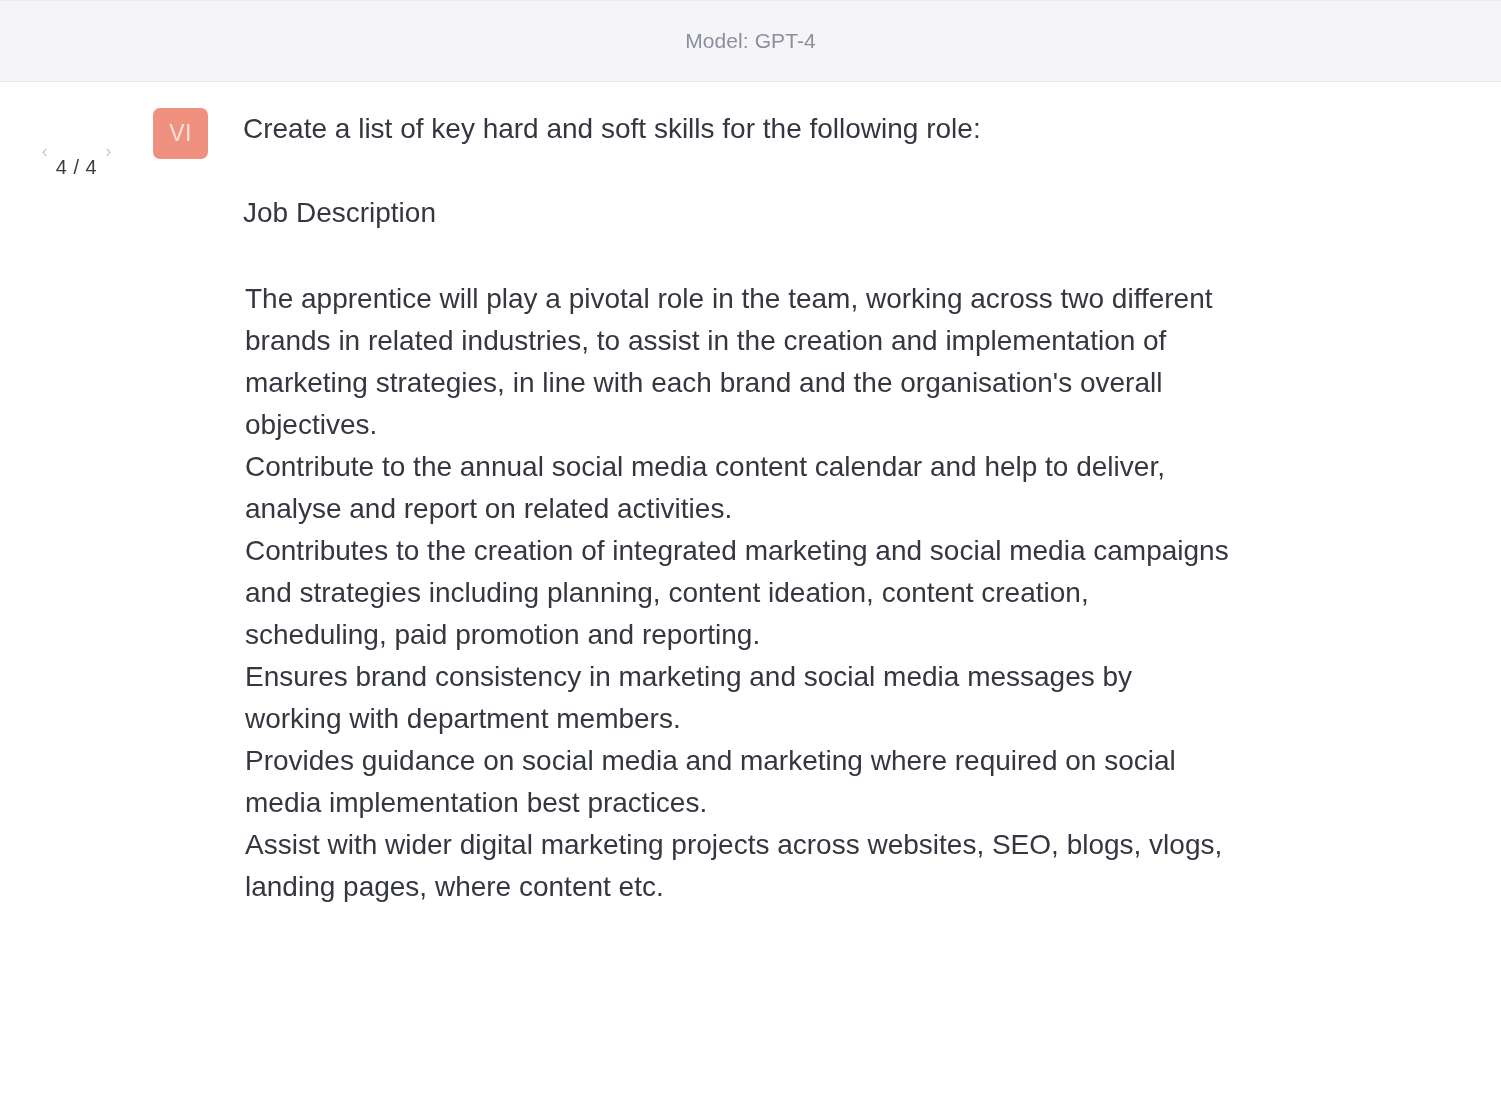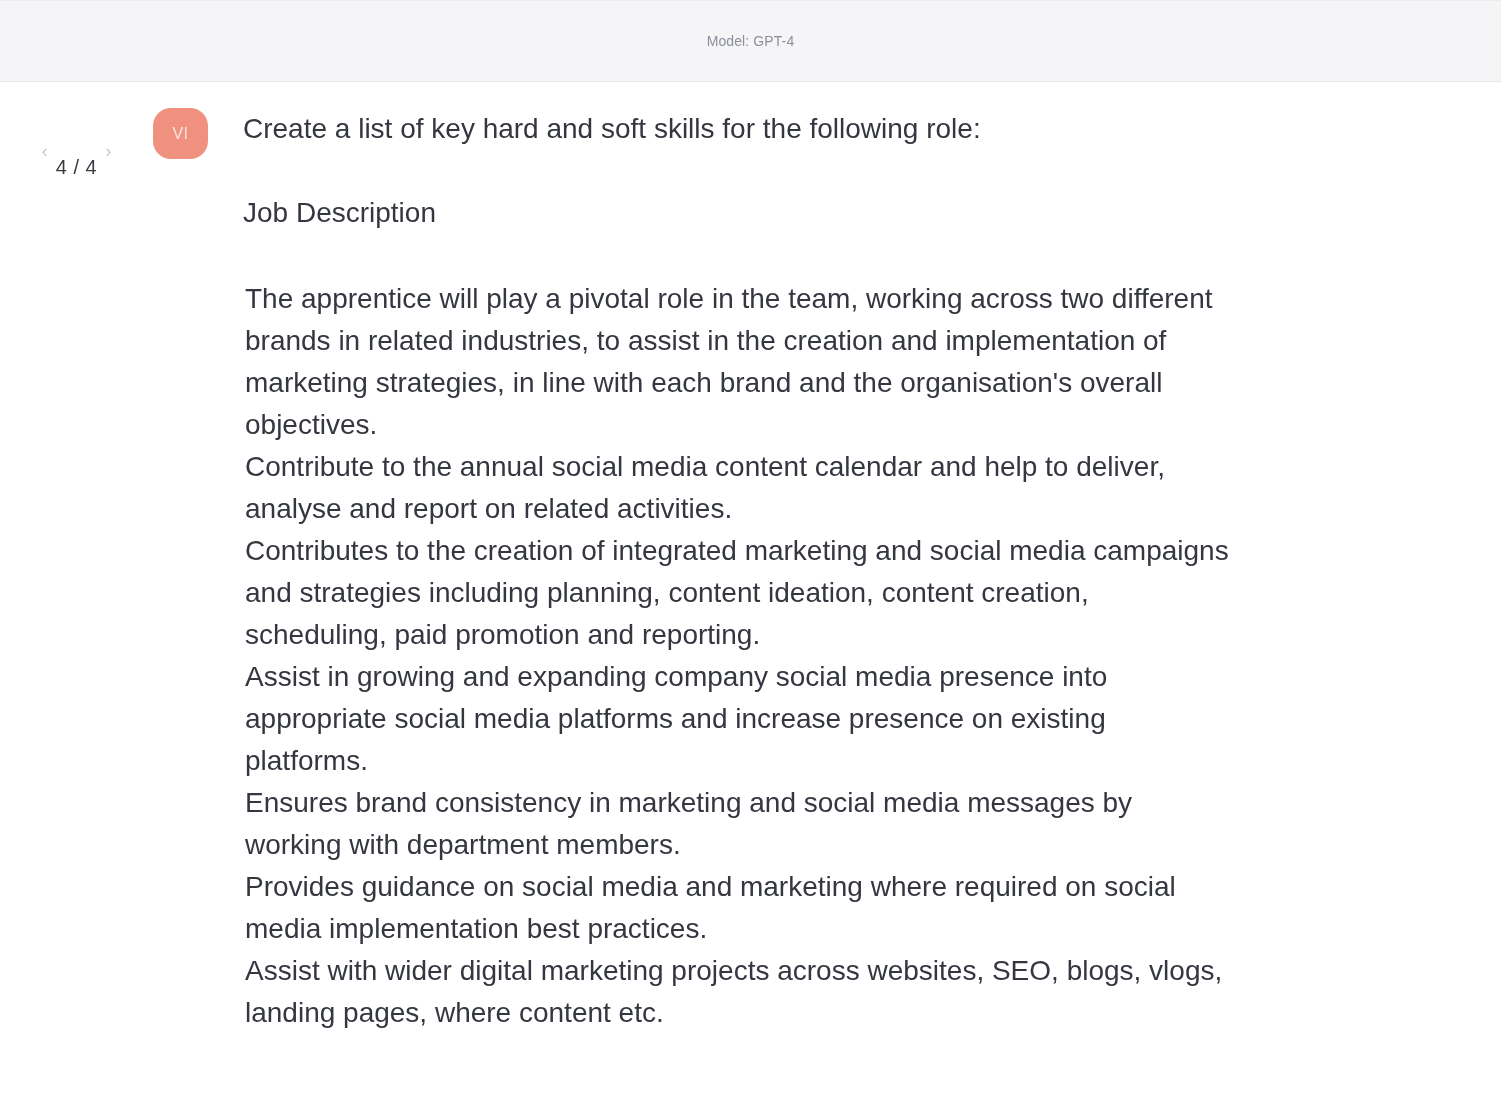--- a/index.html
+++ b/index.html
@@ -20,21 +20,21 @@
     height: 82px;
     width: 100%;
     background: #f5f5f7;
     border-top: 1px solid #ececef;
     border-bottom: 1px solid #e6e6ea;
     display: flex;
     align-items: center;
     justify-content: center;
   }
   .model-label {
-    font-size: 14px;
+    font-size: 21px;
     color: #8b8e9c;
     letter-spacing: 0.1px;
     font-weight: 400;
     white-space: nowrap;
   }
 
   
   .conversation {
     width: 100%;
     background: #ffffff;
@@ -75,27 +75,27 @@
   
   .avatar-cell {
     flex: 0 0 90px;
     display: flex;
     justify-content: flex-start;
     padding-top: 0px;
   }
   .avatar {
     width: 55px;
     height: 51px;
-    border-radius: 18px;
+    border-radius: 7px;
     background: #f0907e;
     display: flex;
     align-items: center;
     justify-content: center;
     color: #fbe3dd;
-    font-size: 16px;
+    font-size: 23px;
     letter-spacing: 0.5px;
     font-weight: 400;
   }
 
   
   .message-body {
     flex: 1 1 auto;
     padding-right: 130px;
     color: #353740;
     font-size: 28px;
@@ -139,21 +139,20 @@
       <div class="msg-spacer"></div>
 
       <div class="msg-para">Job Description</div>
 
       <div class="msg-spacer"></div>
 
       <div class="msg-block">
         <div class="msg-para">The apprentice will play a pivotal role in the team, working across two different brands in related industries, to assist in the creation and implementation of marketing strategies, in line with each brand and the organisation's overall objectives.</div>
         <div class="msg-para">Contribute to the annual social media content calendar and help to deliver, analyse and report on related activities.</div>
         <div class="msg-para">Contributes to the creation of integrated marketing and social media campaigns and strategies including planning, content ideation, content creation, scheduling, paid promotion and reporting.</div>
-        <div class="msg-para">Assist in growing and expanding company social media presence into appropriate social media platforms and increase presence on existing platforms.</div>
         <div class="msg-para">Ensures brand consistency in marketing and social media messages by working with department members.</div>
         <div class="msg-para">Provides guidance on social media and marketing where required on social media implementation best practices.</div>
         <div class="msg-para">Assist with wider digital marketing projects across websites, SEO, blogs, vlogs, landing pages, where content etc.</div>
       </div>
     </div>
 
   </div>
 </div>
 
 </body></html>

